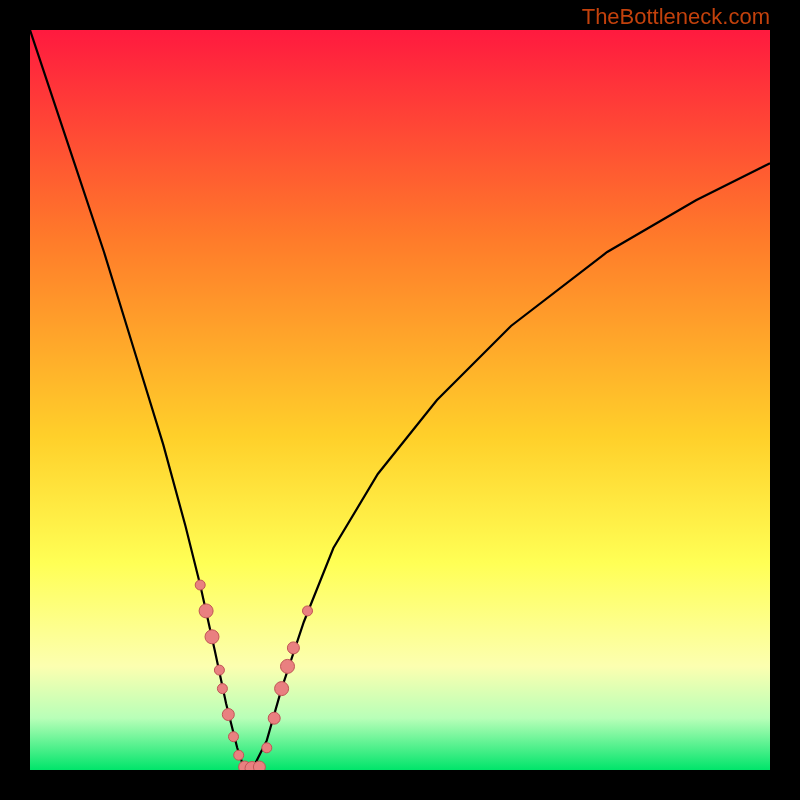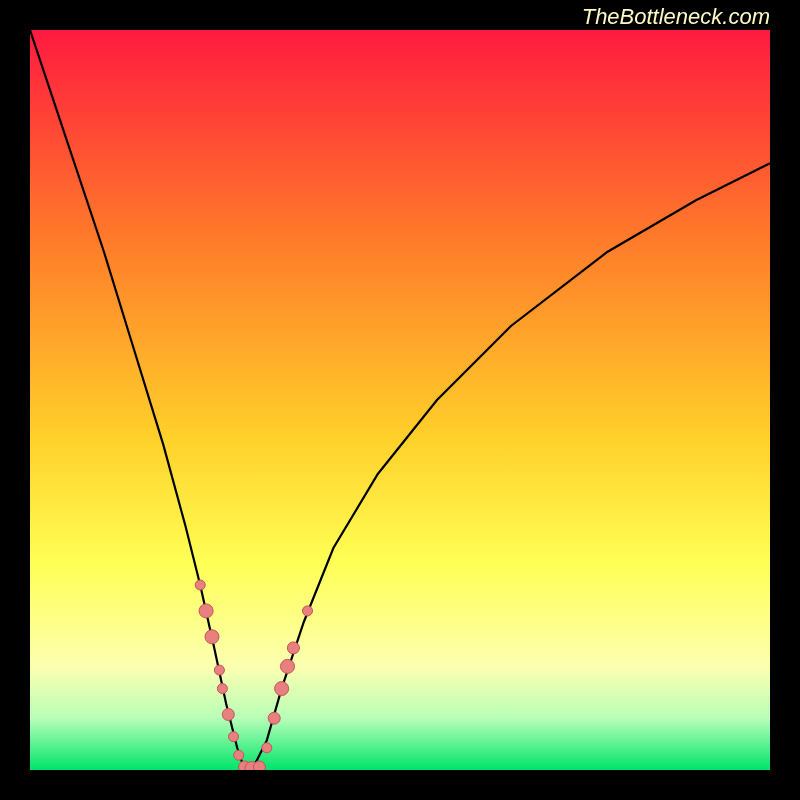--- a/index.html
+++ b/index.html
@@ -29,25 +29,24 @@
     position: absolute;
     left: 0;
     top: 0;
     width: 100%;
     height: 100%;
   }
   .watermark {
     position: absolute;
     top: 4px;
     right: 30px;
-    color: #fef9c3;
+    color: #c2410c;
     font-size: 22px;
     font-weight: 500;
     letter-spacing: 0px;
-    font-style: italic;
   }
   svg.curve {
     position: absolute;
     left: 0;
     top: 0;
   }
 </style>
 </head>
 <body>
 

